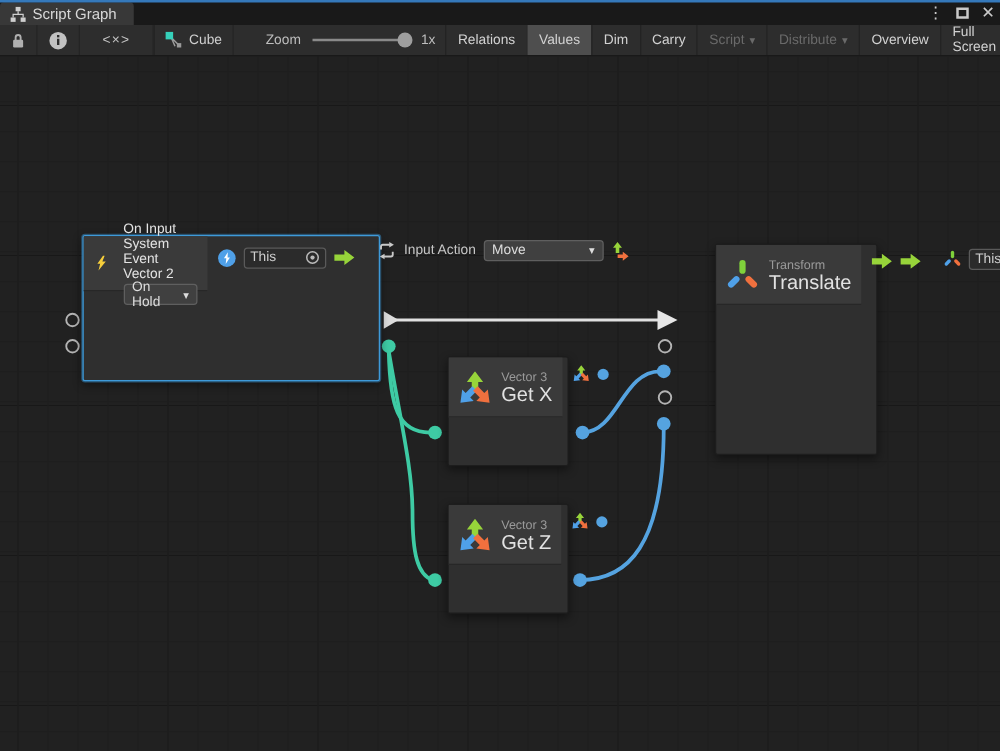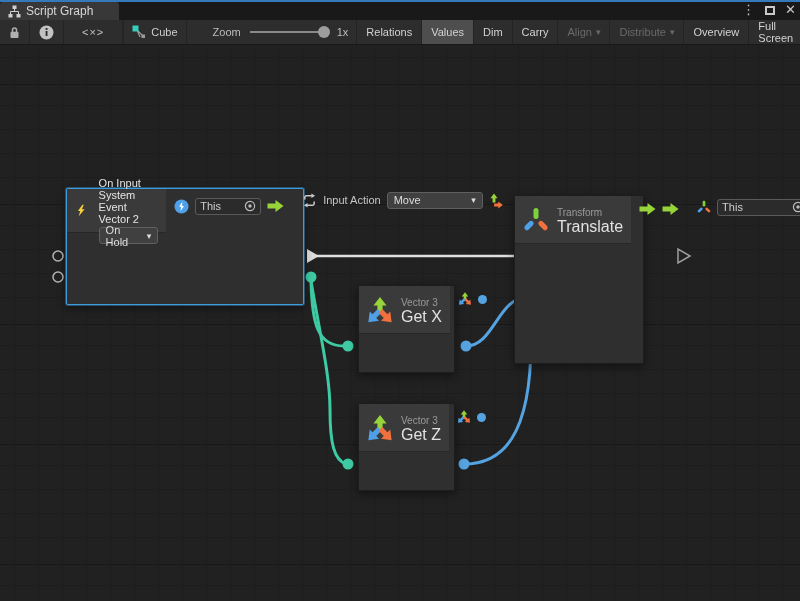--- a/index.html
+++ b/index.html
@@ -4,21 +4,21 @@
 <style>
   * { margin:0; padding:0; box-sizing:border-box; }
   html,body { width:800px; height:601px; overflow:hidden; background:#191919;
     font-family:"Liberation Sans", sans-serif; -webkit-font-smoothing:antialiased; }
 
   
   .focus-line { position:absolute; top:0; left:0; width:100%; height:2px; background:#3579bb; z-index:5; }
   .tabbar { position:absolute; top:0; left:0; width:100%; height:20px; background:#191919;
     display:flex; align-items:flex-end; }
   .tab { height:18px; background:#383838; display:flex; align-items:center; gap:5px;
-    padding:0 26px 0 8px; color:#d8d8d8; font-size:12px; border-radius:3px 3px 0 0; }
+    padding:0 14px 0 8px; color:#d8d8d8; font-size:12px; border-radius:3px 3px 0 0; }
   .win-controls { position:absolute; top:1px; right:4px; height:18px; display:flex; align-items:center; gap:10px; color:#c9c9c9; }
   .win-controls .glyph { font-size:13px; line-height:18px; cursor:default; }
   .maxbox { width:10px; height:9px; border:2px solid #c9c9c9; display:inline-block; }
 
   .toolbar { position:absolute; top:20px; left:0; width:100%; height:25px; background:#2d2d2d;
     border-bottom:1px solid #191919; display:flex; align-items:stretch; color:#cfcfcf; font-size:11px; }
   .tb-btn { display:flex; align-items:center; padding:10px 8px; gap:5px; border-right:1px solid #242424; }
   .tb-btn.icon-only { padding:0 9px; }
   .tb-spacer { width:22px; border-right:1px solid #242424; }
   .code-glyph { font-size:11px; letter-spacing:1px; color:#c4c4c4; }
@@ -143,21 +143,21 @@
     <div class="view-btn active">
       <span>Values</span>
     </div>
     <div class="view-btn">
       <span>Dim</span>
     </div>
     <div class="view-btn">
       <span>Carry</span>
     </div>
     <div class="view-btn disabled">
-      <span>Align</span>
+      <span>Script</span>
       <span class="caret">▾</span>
     </div>
     <div class="view-btn disabled">
       <span>Distribute</span>
       <span class="caret">▾</span>
     </div>
     <div class="view-btn">
       <span>Overview</span>
     </div>
     <div class="view-btn">
@@ -285,21 +285,21 @@
       <svg width="14" height="14" viewBox="0 0 14 14">
         <use href="#up-arrow" transform="translate(7,4.2) scale(0.5)" fill="#97d43a"></use>
         <use href="#up-arrow" transform="translate(3.8,10) rotate(225) scale(0.5)" fill="#4fa0e8"></use>
         <use href="#up-arrow" transform="translate(10.2,10) rotate(135) scale(0.5)" fill="#f0703e"></use>
       </svg>
       <span class="dot push" style="margin-right:2px"></span>
     </div>
     <div class="node-footer" style="height:11px; margin-top:auto;"></div>
   </div>
 
-  <div class="node" style="left:514px; top:150px; width:130px; height:169px;">
+  <div class="node" style="left:572px; top:150px; width:130px; height:169px;">
     <div class="node-header" style="height:48px">
       <svg width="26" height="26" viewBox="0 0 26 26">
         <use href="#capsule" transform="translate(13,6.5)" fill="#7fd13b"></use>
         <use href="#capsule" transform="translate(6,18.5) rotate(45)" fill="#4fa0e8"></use>
         <use href="#capsule" transform="translate(20,18.5) rotate(-45)" fill="#f0703e"></use>
       </svg>
       <div class="hdr-col">
         <span class="hdr-cat">Transform</span>
         <span class="hdr-title">Translate</span>
       </div>

